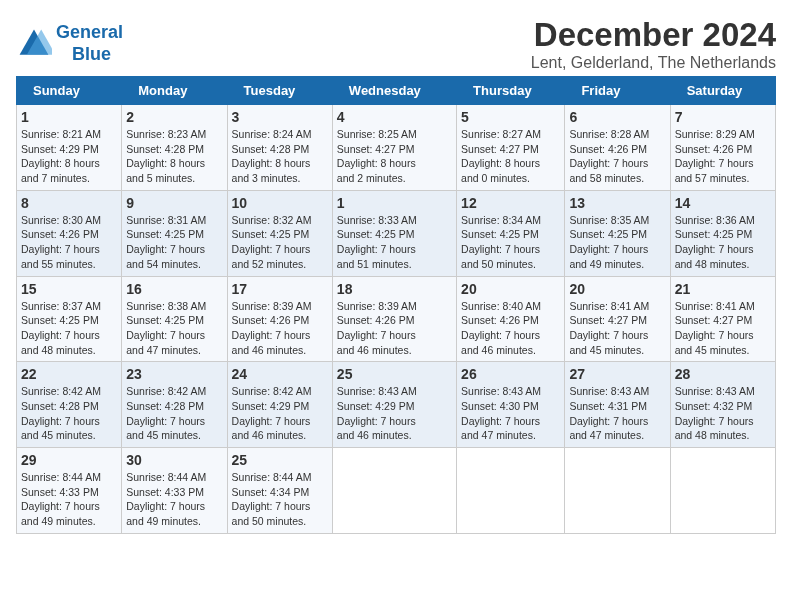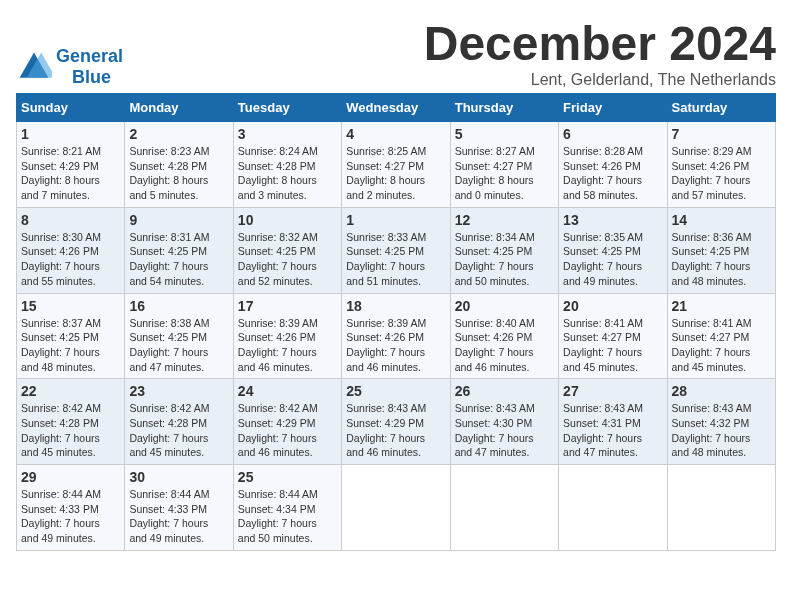--- a/index.html
+++ b/index.html
@@ -6,21 +6,21 @@
     body {
       font-family: Arial, sans-serif;
       background: #fff;
       width: 792px;
       min-height: 612px;
       padding: 16px;
     }
     .header-area {
       display: flex;
       justify-content: space-between;
-      align-items: flex-end;
+      align-items: center;
       margin-bottom: 4px;
     }
     .logo {
       display: flex;
       align-items: center;
       gap: 4px;
     }
     .logo-text {
       font-size: 18px;
       font-weight: bold;
@@ -31,39 +31,39 @@
       color: #1a6aab;
     }
     .logo-icon {
       width: 36px;
       height: 36px;
     }
     .title-area {
       text-align: right;
     }
     .main-title {
-      font-size: 48px;
+      font-size: 33px;
       font-weight: bold;
       color: #333;
     }
     .subtitle {
       font-size: 16px;
       color: #555;
     }
     table {
       width: 100%;
       border-collapse: collapse;
       font-size: 11px;
     }
     thead tr th {
       background-color: #1a6aab;
       color: #fff;
       font-size: 13px;
       font-weight: bold;
-      padding: 6px 4px;
+      padding: 6px 16px;
       text-align: left;
       border: 1px solid #1a6aab;
     }
     tbody tr td {
       border: 1px solid #ccc;
       vertical-align: top;
       padding: 4px;
       min-height: 70px;
       background: #fff;
     }

